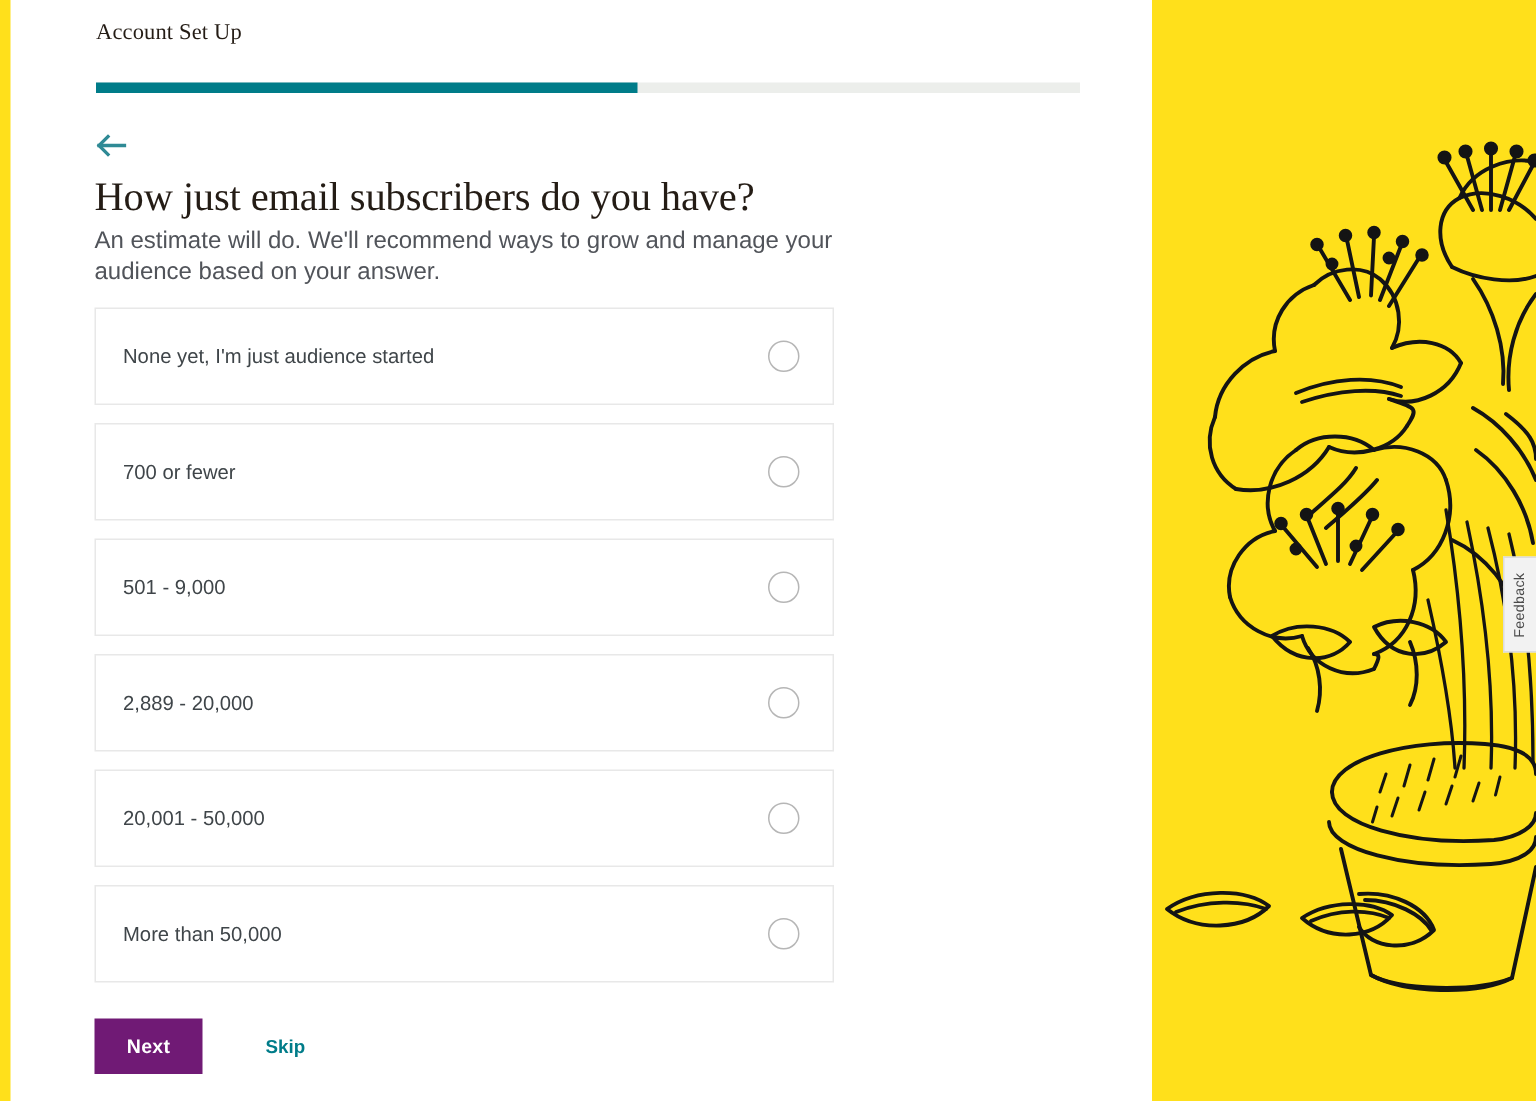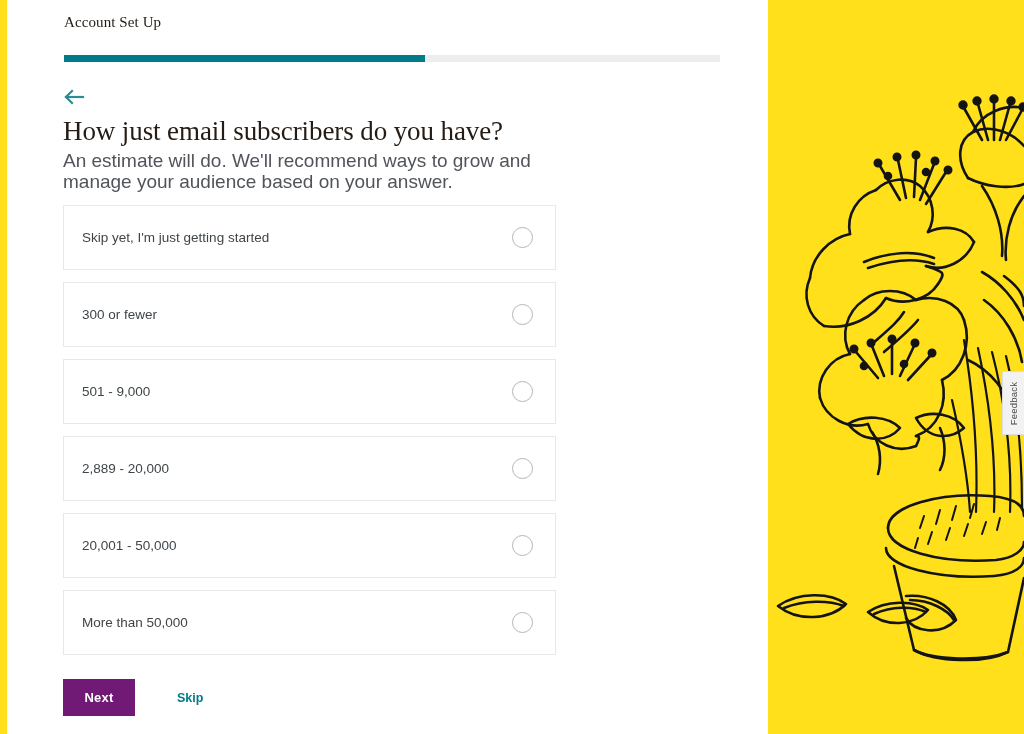--- a/index.html
+++ b/index.html
@@ -84,21 +84,21 @@
     font-weight: 400;
     color: #241c15;
     letter-spacing: -0.1px;
   }
 
   .question-sub {
     position: absolute;
     left: 63px;
     top: 150px;
     width: 500px;
-    font-size: 19px;
+    font-size: 16px;
     line-height: 21px;
     color: #51545a;
   }
 
   
   .options {
     position: absolute;
     left: 63px;
     top: 205px;
     width: 493px;
@@ -223,25 +223,25 @@
         <path d="M9 3 L3 9 L9 15" stroke="#2f8a95" stroke-width="2.2" fill="none" stroke-linecap="square" stroke-linejoin="miter"></path>
       </svg>
     </span>
   </div>
 
   <h1 class="question-heading">How just email subscribers do you have?</h1>
   <p class="question-sub">An estimate will do. We'll recommend ways to grow and manage your audience based on your answer.</p>
 
   <div class="options" id="options-list">
       <div class="option-card">
-        <span class="option-label">Skip yet, I'm just getting started</span>
-        <span class="radio-ring"></span>
-      </div>
-      <div class="option-card">
-        <span class="option-label">300 or fewer</span>
+        <span class="option-label">None yet, I'm just audience started</span>
+        <span class="radio-ring"></span>
+      </div>
+      <div class="option-card">
+        <span class="option-label">700 or fewer</span>
         <span class="radio-ring"></span>
       </div>
       <div class="option-card">
         <span class="option-label">501 - 9,000</span>
         <span class="radio-ring"></span>
       </div>
       <div class="option-card">
         <span class="option-label">2,889 - 20,000</span>
         <span class="radio-ring"></span>
       </div>

